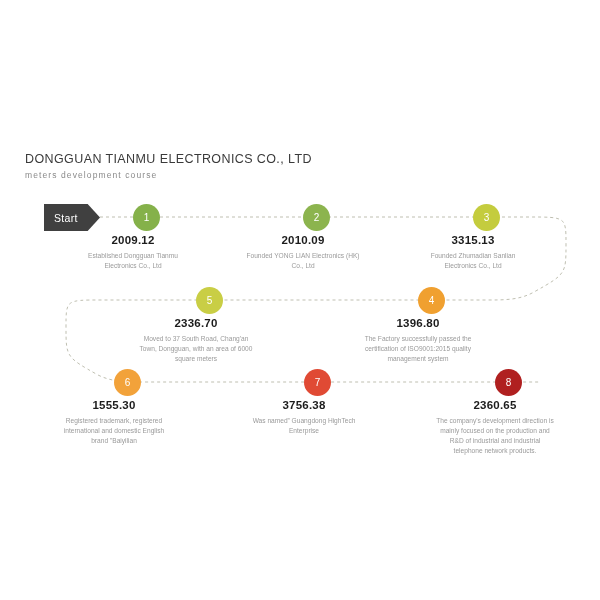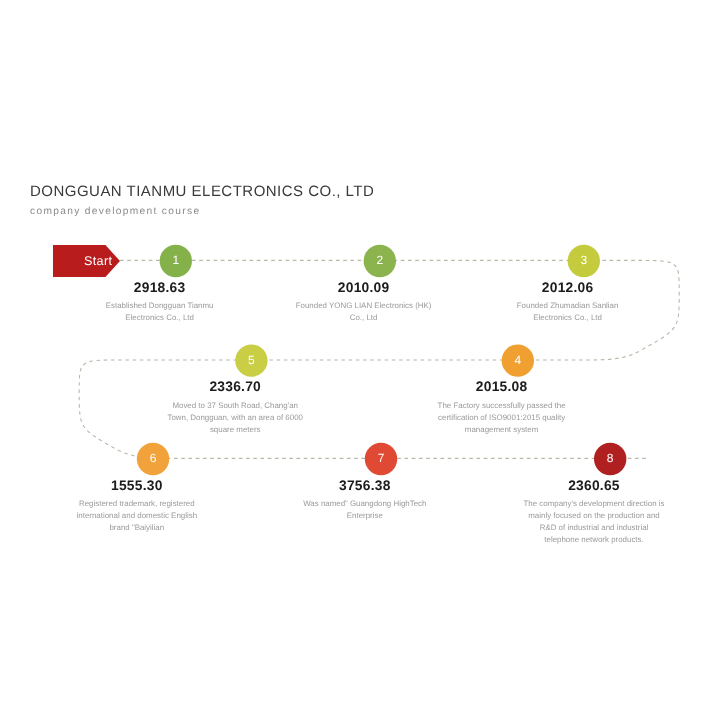--- a/index.html
+++ b/index.html
@@ -27,26 +27,26 @@
 
   svg.lines{position:absolute;left:0;top:0;width:600px;height:600px;}
 
   .start-badge{
     position:absolute;
     left:44px;top:192px;
     width:56px;height:27px;
   }
   .start-shape{
     width:100%;height:100%;
-    background:#b91c1c;
+    background:#404040;
     -webkit-clip-path:polygon(0 0, 78% 0, 100% 50%, 78% 100%, 0 100%);
     clip-path:polygon(0 0, 78% 0, 100% 50%, 78% 100%, 0 100%);
     display:flex;align-items:center;
     box-sizing:border-box;
-    padding-left:26px;
+    padding-left:10px;
   }
   .start-shape span{
     color:#ffffff;font-size:10.5px;letter-spacing:.3px;
   }
 
   .node{position:absolute;}
   .dot{
     width:27px;height:27px;border-radius:50%;
     display:flex;align-items:center;justify-content:center;
     color:#ffffff;font-size:10px;font-weight:400;
@@ -68,21 +68,21 @@
     font-size:6.6px;line-height:10px;
     color:#9a9a9a;font-weight:400;
   }
 </style>
 </head>
 <body>
 
 <div id="stage">
 
   <div class="title">DONGGUAN TIANMU ELECTRONICS CO., LTD</div>
-  <div class="subtitle">company  development  course</div>
+  <div class="subtitle">meters  development  course</div>
 
   <svg class="lines" viewBox="0 0 600 600">
 
     <path d="M 100 205 L 530 205
              C 566 205, 566 205, 566 232
              C 566 262, 566 262, 534 280
              C 520 288, 505 288, 486 288
              L 100 288
              C 66 288, 66 288, 66 315
              C 66 345, 66 345, 98 363
@@ -93,45 +93,45 @@
   <div class="start-badge">
     <div class="start-shape">
       <span>Start</span>
     </div>
   </div>
 
   <div class="node" style="left:133px;top:192px;">
     <div class="dot" style="background:#85b14a;">
       <span>1</span>
     </div>
-    <div class="date">2918.63</div>
+    <div class="date">2009.12</div>
     <div class="desc">Established Dongguan Tianmu Electronics Co., Ltd</div>
   </div>
 
   <div class="node" style="left:303px;top:192px;">
     <div class="dot" style="background:#8cb44e;">
       <span>2</span>
     </div>
     <div class="date">2010.09</div>
     <div class="desc">Founded YONG LIAN Electronics (HK) Co., Ltd</div>
   </div>
 
   <div class="node" style="left:473px;top:192px;">
     <div class="dot" style="background:#c4cc3e;">
       <span>3</span>
     </div>
-    <div class="date">2012.06</div>
+    <div class="date">3315.13</div>
     <div class="desc">Founded Zhumadian Sanlian Electronics Co., Ltd</div>
   </div>
 
   <div class="node" style="left:418px;top:275px;">
     <div class="dot" style="background:#f0a030;">
       <span>4</span>
     </div>
-    <div class="date">2015.08</div>
+    <div class="date">1396.80</div>
     <div class="desc">The Factory successfully passed the certification of ISO9001:2015 quality management system</div>
   </div>
 
   <div class="node" style="left:196px;top:275px;">
     <div class="dot" style="background:#c9ce45;">
       <span>5</span>
     </div>
     <div class="date">2336.70</div>
     <div class="desc">Moved to 37 South Road, Chang'an Town, Dongguan, with an area of 6000 square meters</div>
   </div>

